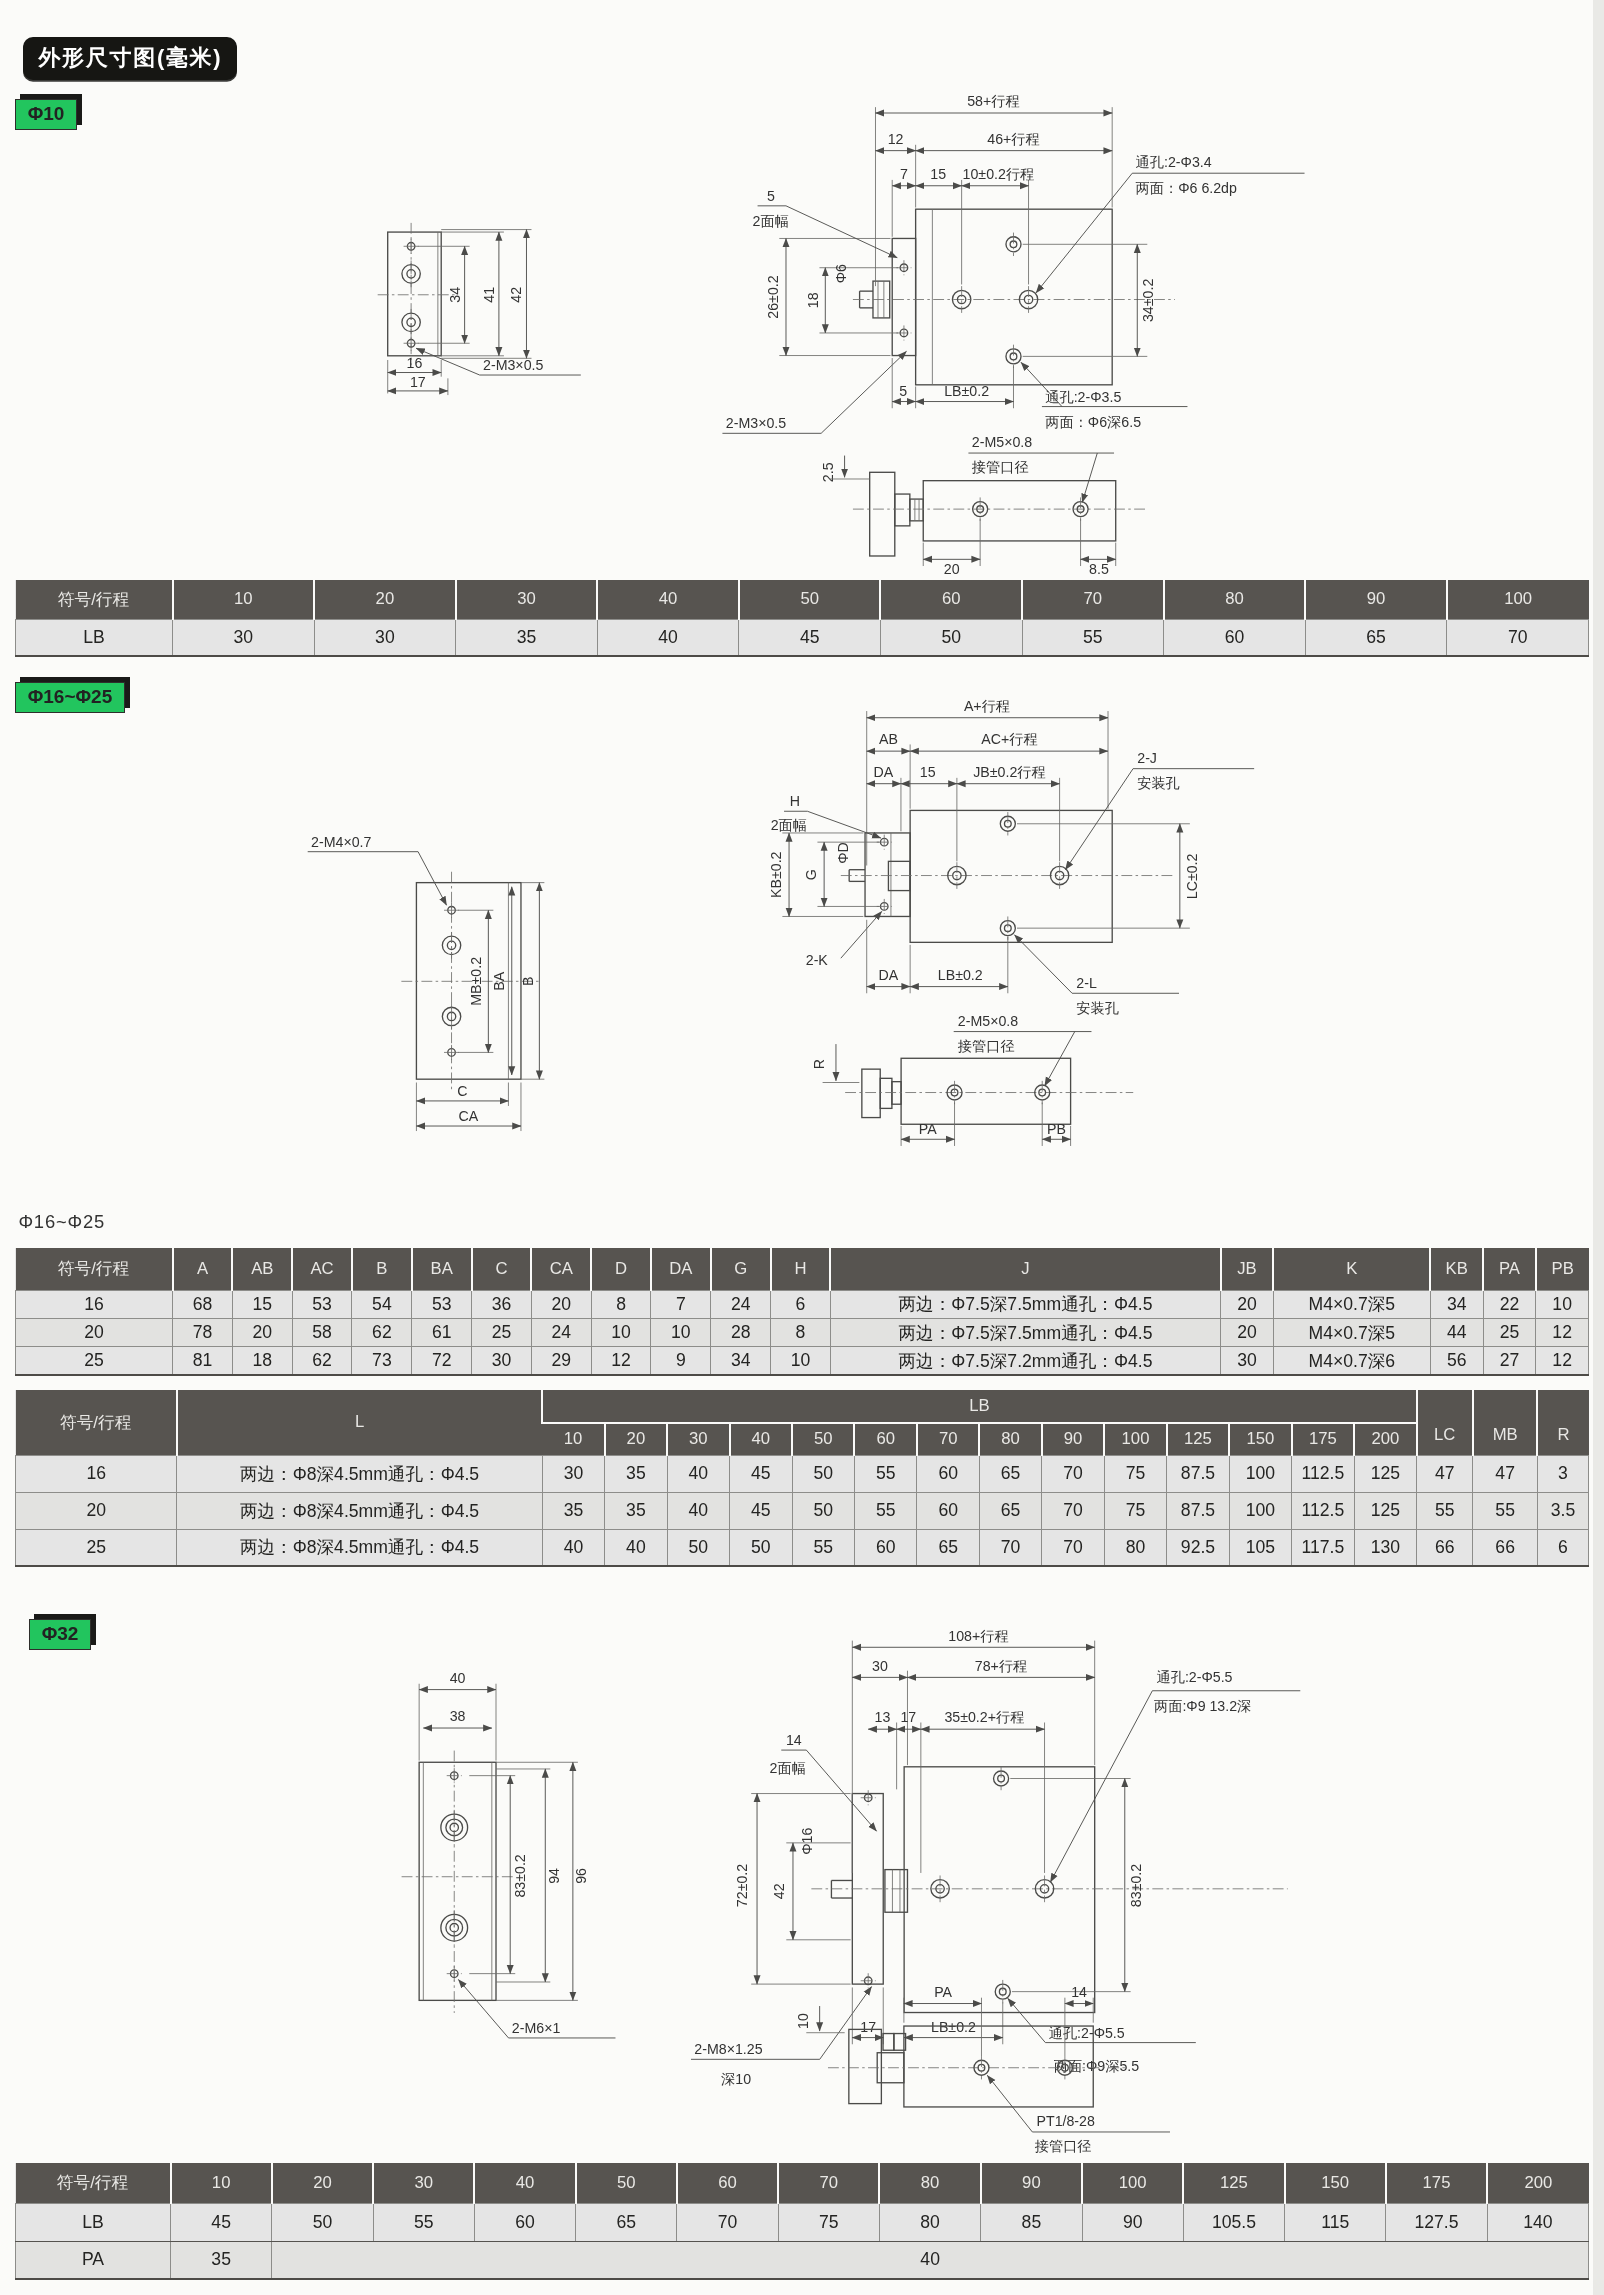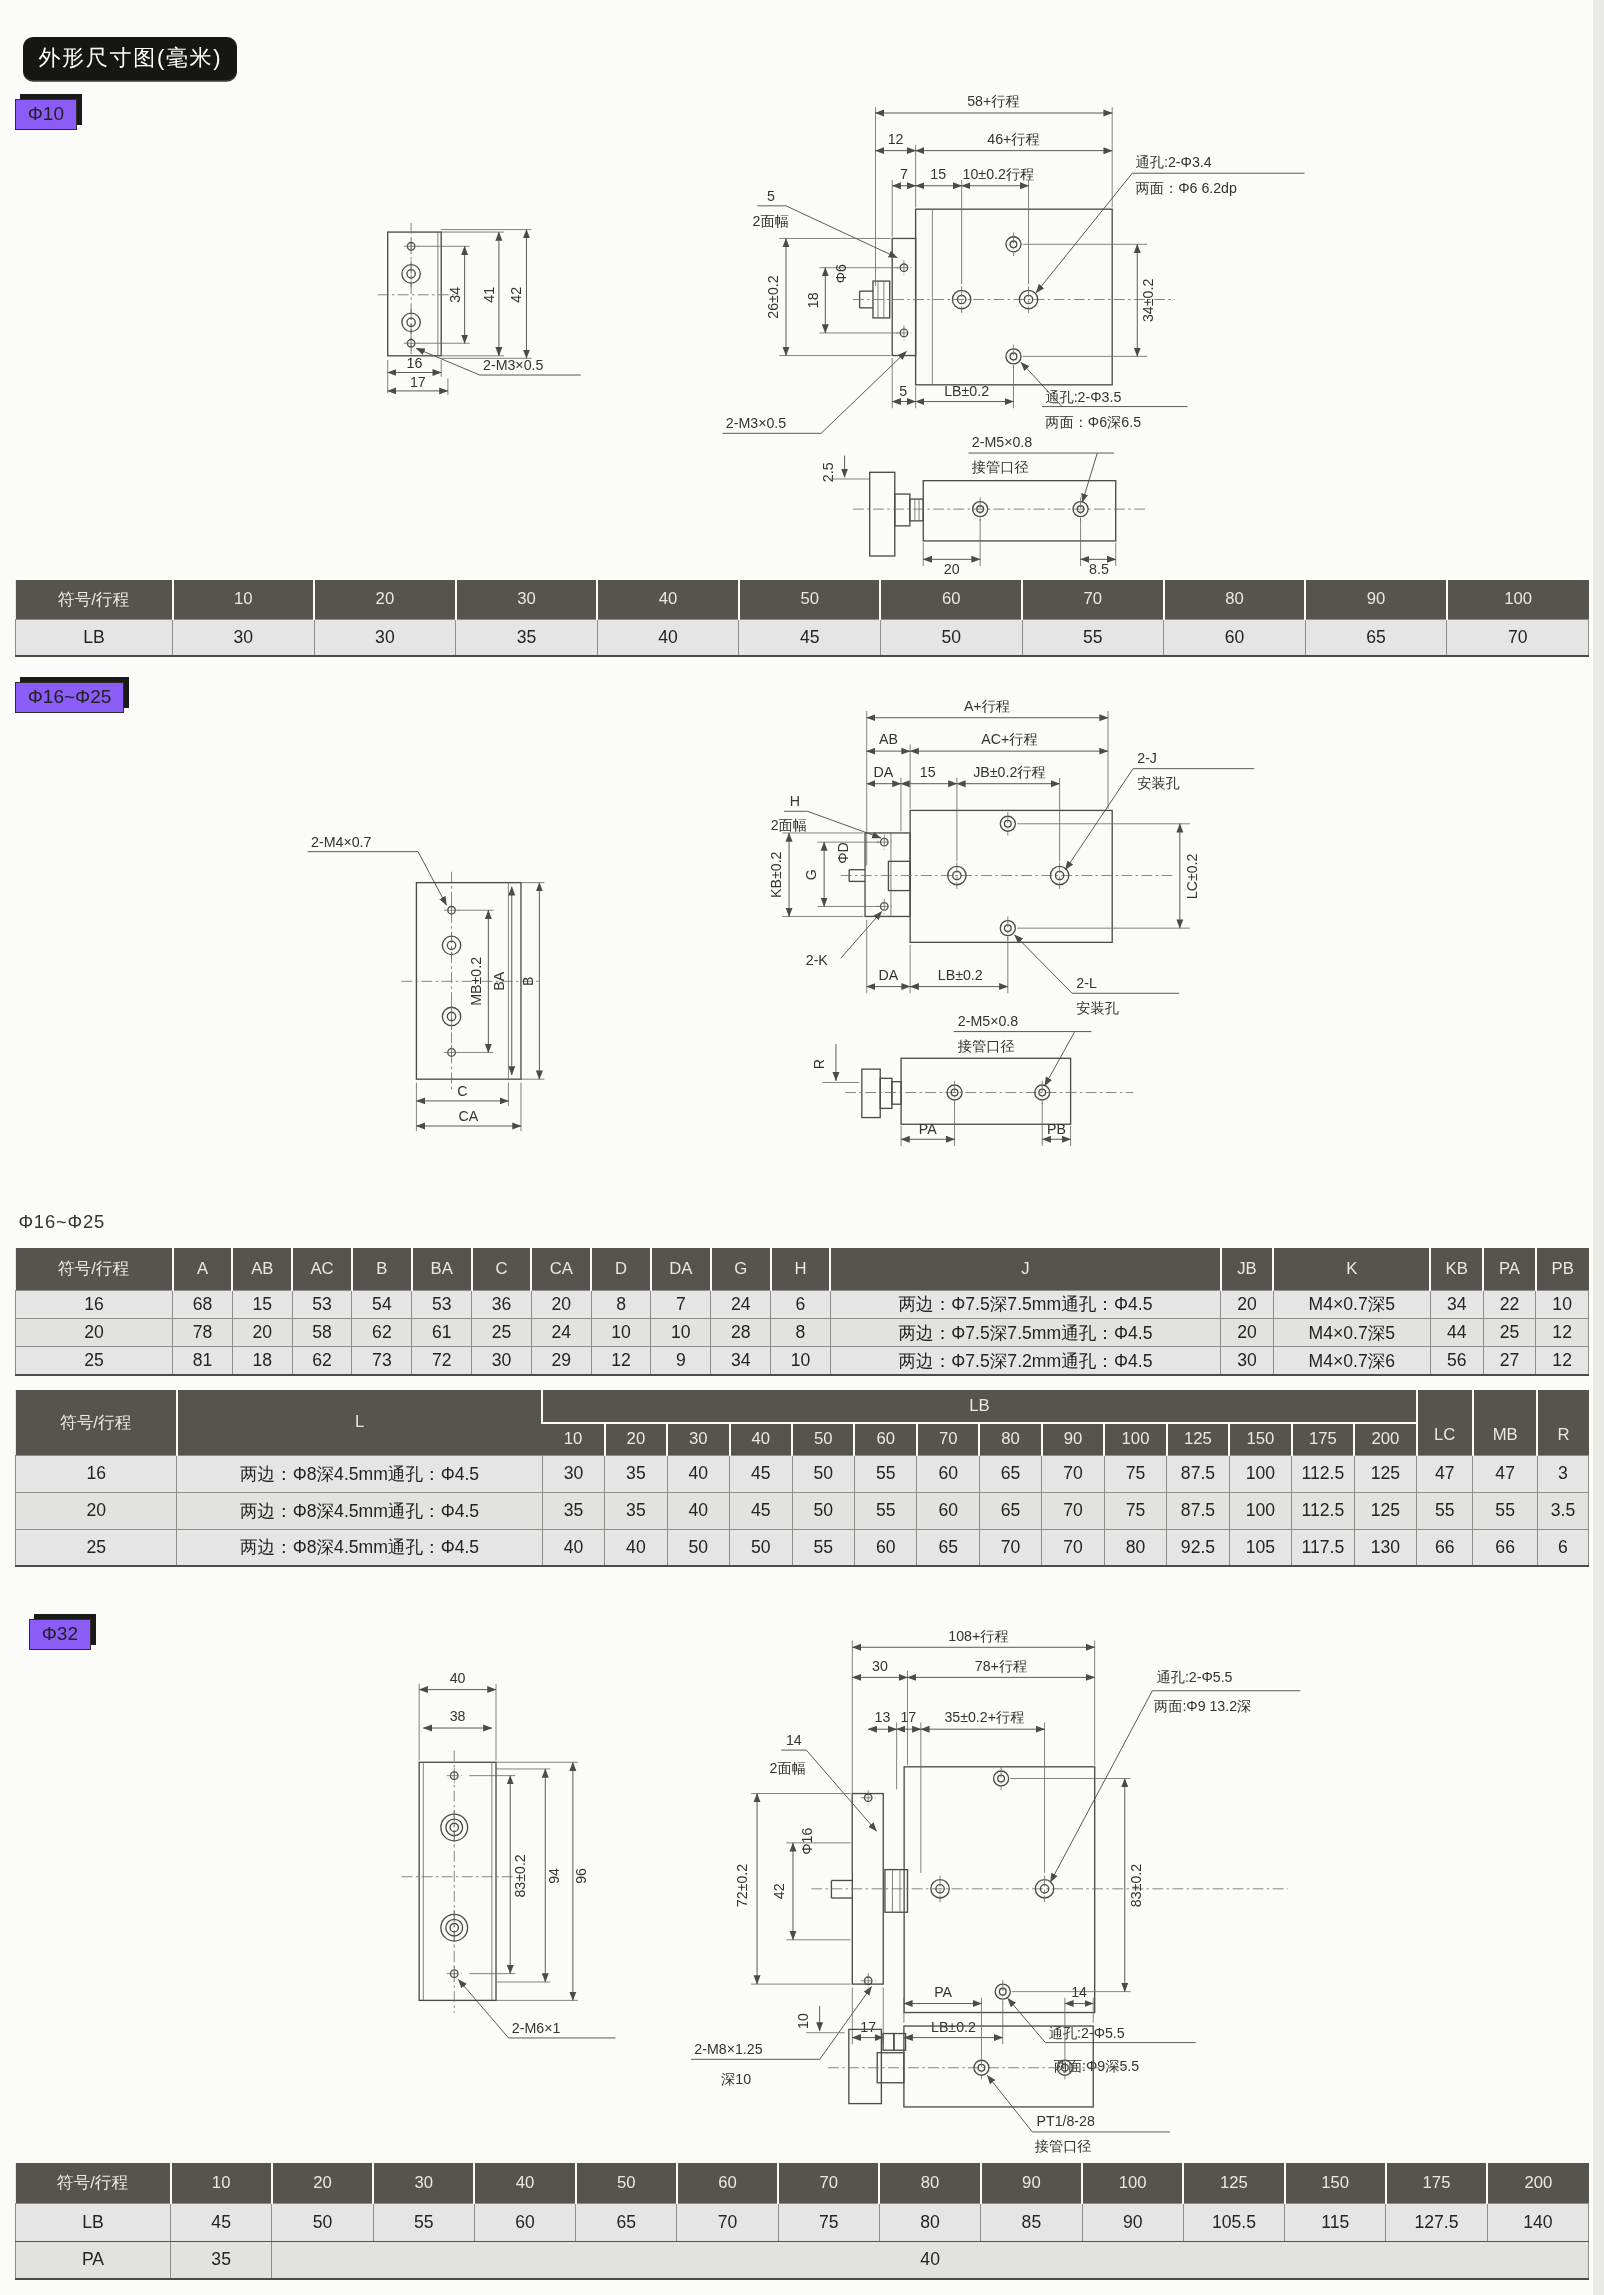--- a/index.html
+++ b/index.html
@@ -1,24 +1,24 @@
 <!DOCTYPE html>
 <html style="font-size:13.4px"><head>
 <meta charset="utf-8">
 <style>
   *{margin:0;padding:0;box-sizing:border-box}
   html,body{width:1605px;height:2295px}
   body{position:relative;background:#fbfbf9;font-family:"Liberation Sans","DejaVu Sans",sans-serif;color:#2c2c2a}
   
   .title-badge{position:absolute;left:23.4px;top:37px;background:#161613;color:#fff;
-    font-size:22px;font-weight:normal;letter-spacing:1.7px;padding:5.9px 15px 7.5px;border-radius:10px;
+    font-size:22px;font-weight:bold;letter-spacing:1.7px;padding:5.9px 15px 7.5px;border-radius:10px;
     box-shadow:0 1.7px 0 #3a3a38}
   
-  .sec-box{position:absolute;background:#8b5cf6;border:1.7px solid #2e2e2c;color:#222;
-    font-size:19px;font-weight:normal;padding:2.5px 11.7px 4.2px;box-shadow:5px -5px 0 0 #1a1a18}
+  .sec-box{position:absolute;background:#22c55e;border:1.7px solid #2e2e2c;color:#222;
+    font-size:19px;font-weight:bold;padding:2.5px 11.7px 4.2px;box-shadow:5px -5px 0 0 #1a1a18}
   .caption{position:absolute;font-size:18.4px;color:#333;letter-spacing:0.8px}
   
   svg{position:absolute;overflow:visible}
   svg text{font-size:17px;fill:#333;font-family:"Liberation Sans","DejaVu Sans",sans-serif}
   .t{text-anchor:middle}.ts{text-anchor:start}.tv{text-anchor:middle}
   .s{stroke:#4b4b49;stroke-width:1.6;fill:none}
   .tl{stroke:#6a6a68;stroke-width:1;fill:none}
   .cl{stroke:#6e6e6c;stroke-width:1;fill:none;stroke-dasharray:13 4 3 4}
   .dim{stroke:#4b4b49;stroke-width:1.1;fill:none}
   

